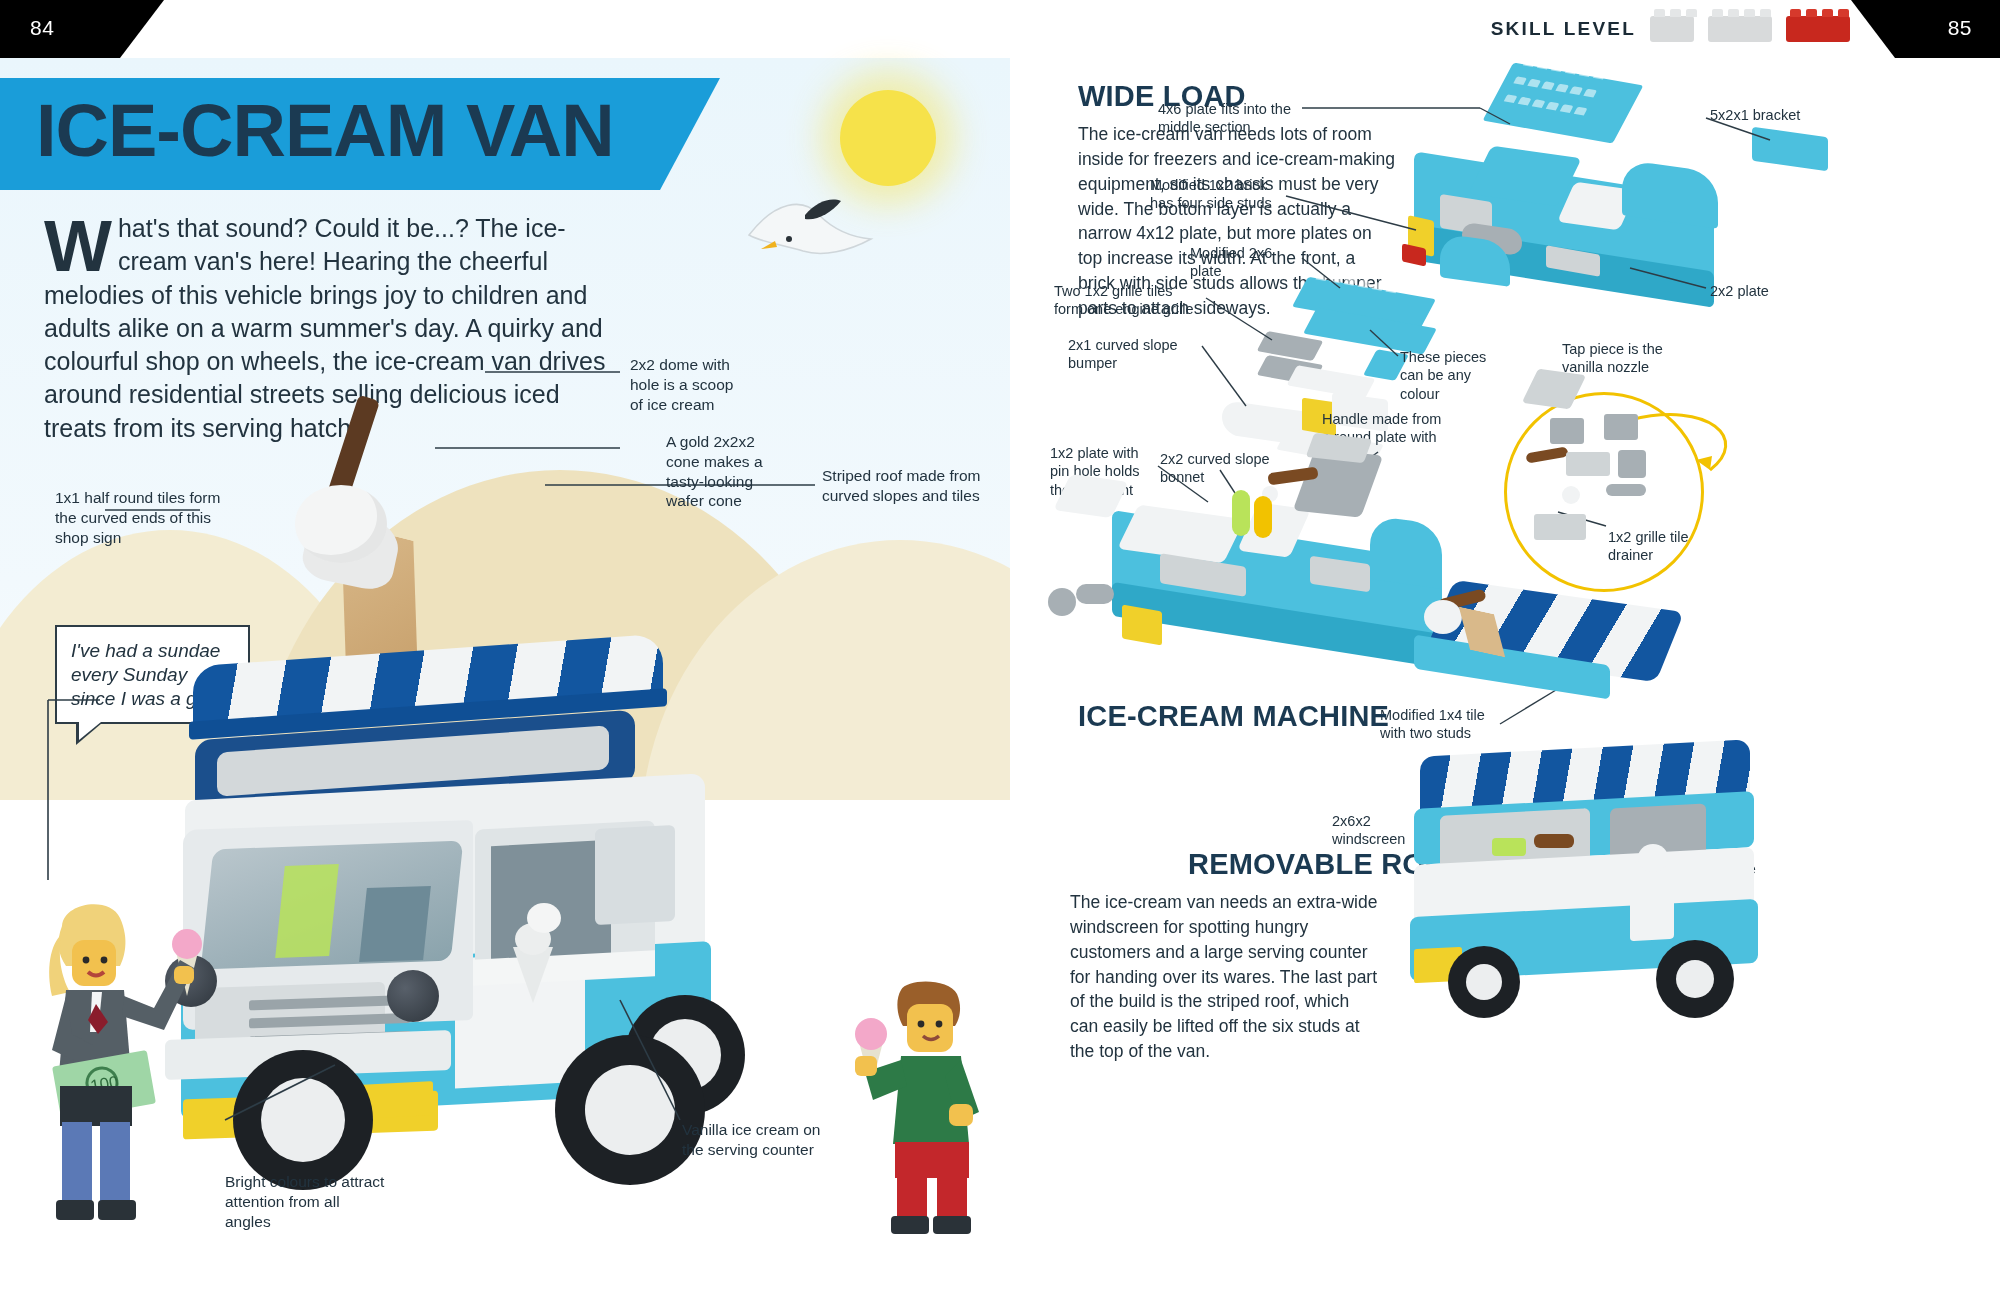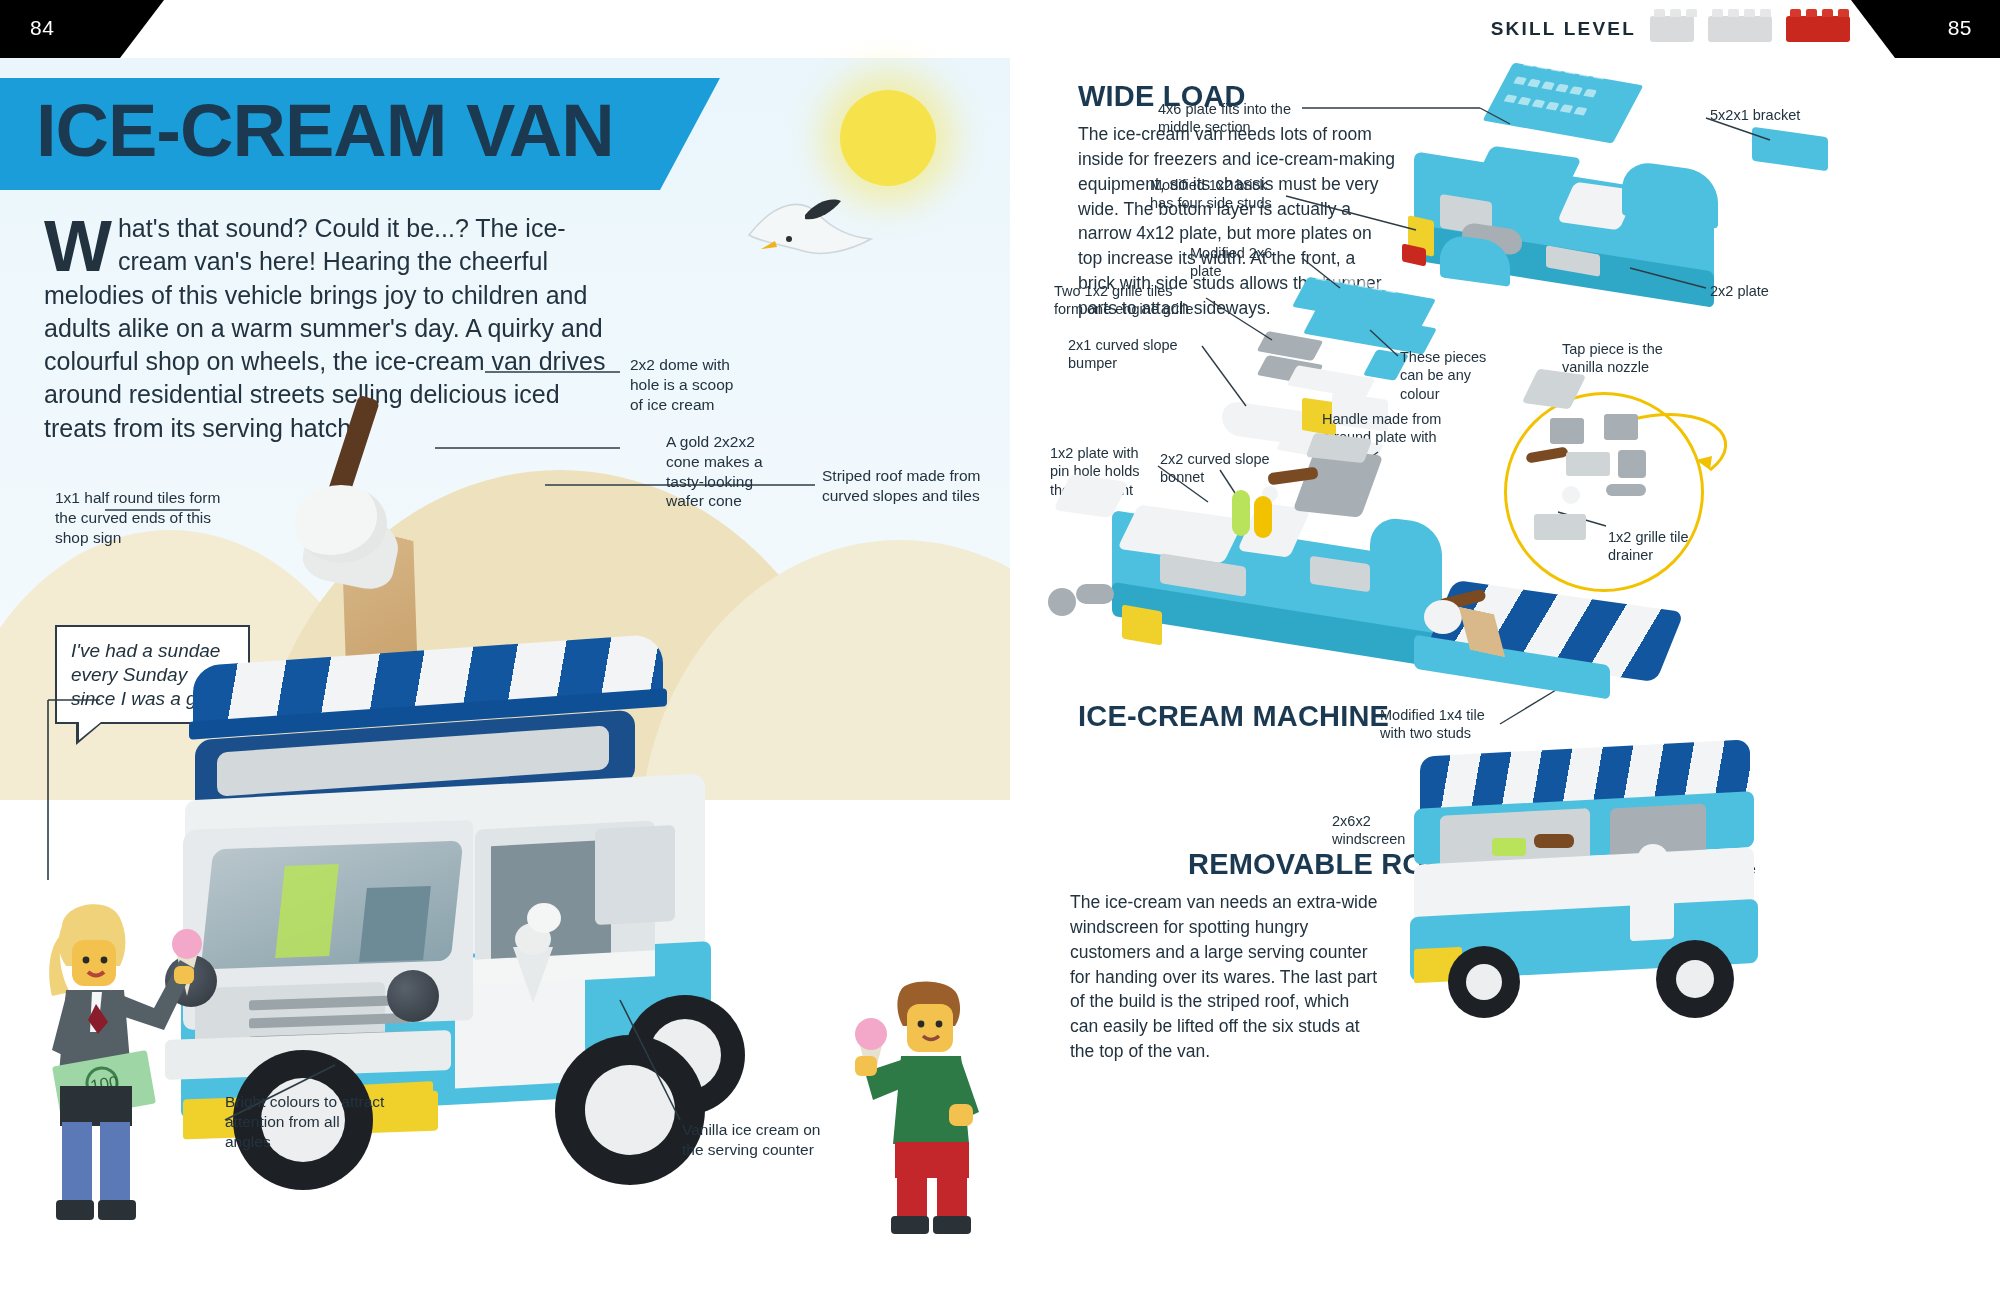--- a/index.html
+++ b/index.html
@@ -423,21 +423,21 @@
         <line x1="48" y1="700" x2="48" y2="880" stroke="#2d3c46" stroke-width="1.6"></line>
         <line x1="100" y1="700" x2="48" y2="700" stroke="#2d3c46" stroke-width="1.6"></line>
         <line x1="225" y1="1120" x2="335" y2="1065" stroke="#2d3c46" stroke-width="1.6"></line>
         <line x1="680" y1="1120" x2="620" y2="1000" stroke="#2d3c46" stroke-width="1.6"></line>
       </svg>
 
       <div class="callout" style="left:630px; top:355px; width:120px;">2x2 dome with hole is a scoop of ice cream</div>
       <div class="callout" style="left:666px; top:432px; width:124px;">A gold 2x2x2 cone makes a tasty-looking wafer cone</div>
       <div class="callout" style="left:822px; top:466px; width:160px;">Striped roof made from curved slopes and tiles</div>
       <div class="callout" style="left:55px; top:488px; width:175px;">1x1 half round tiles form the curved ends of this shop sign</div>
-      <div class="callout" style="left:225px; top:1092px; width:160px;">Bright colours to attract attention from all angles</div>
+      <div class="callout" style="left:225px; top:1172px; width:160px;">Bright colours to attract attention from all angles</div>
       <div class="callout" style="left:682px; top:1120px; width:160px;">Vanilla ice cream on the serving counter</div>
     </div>
 
     <div class="corner-bar skew-right" id="bar-left"></div>
     <div class="folio" id="folio-left">84</div>
   </div>
 
   <div class="page" id="page-right">
     <div id="right-art">
 

